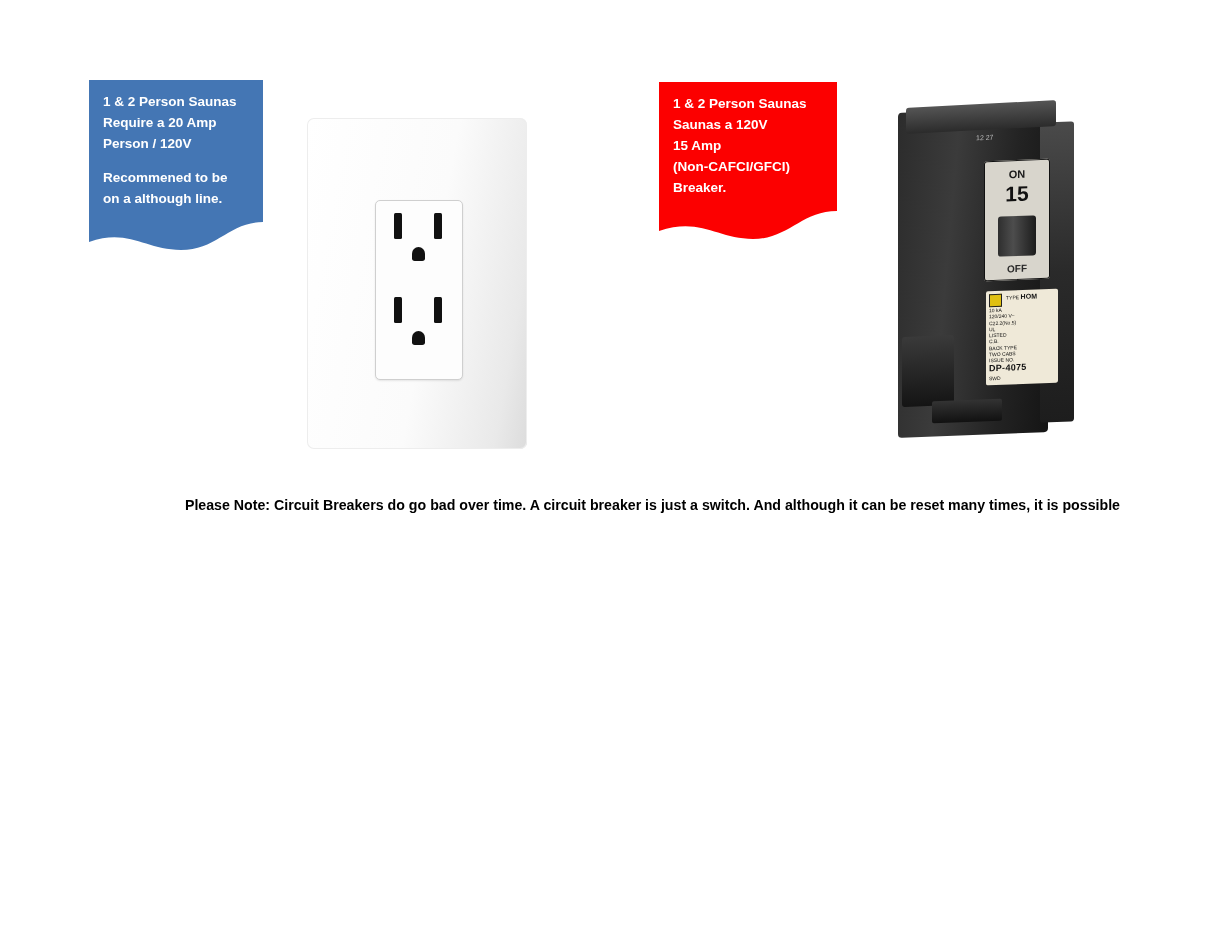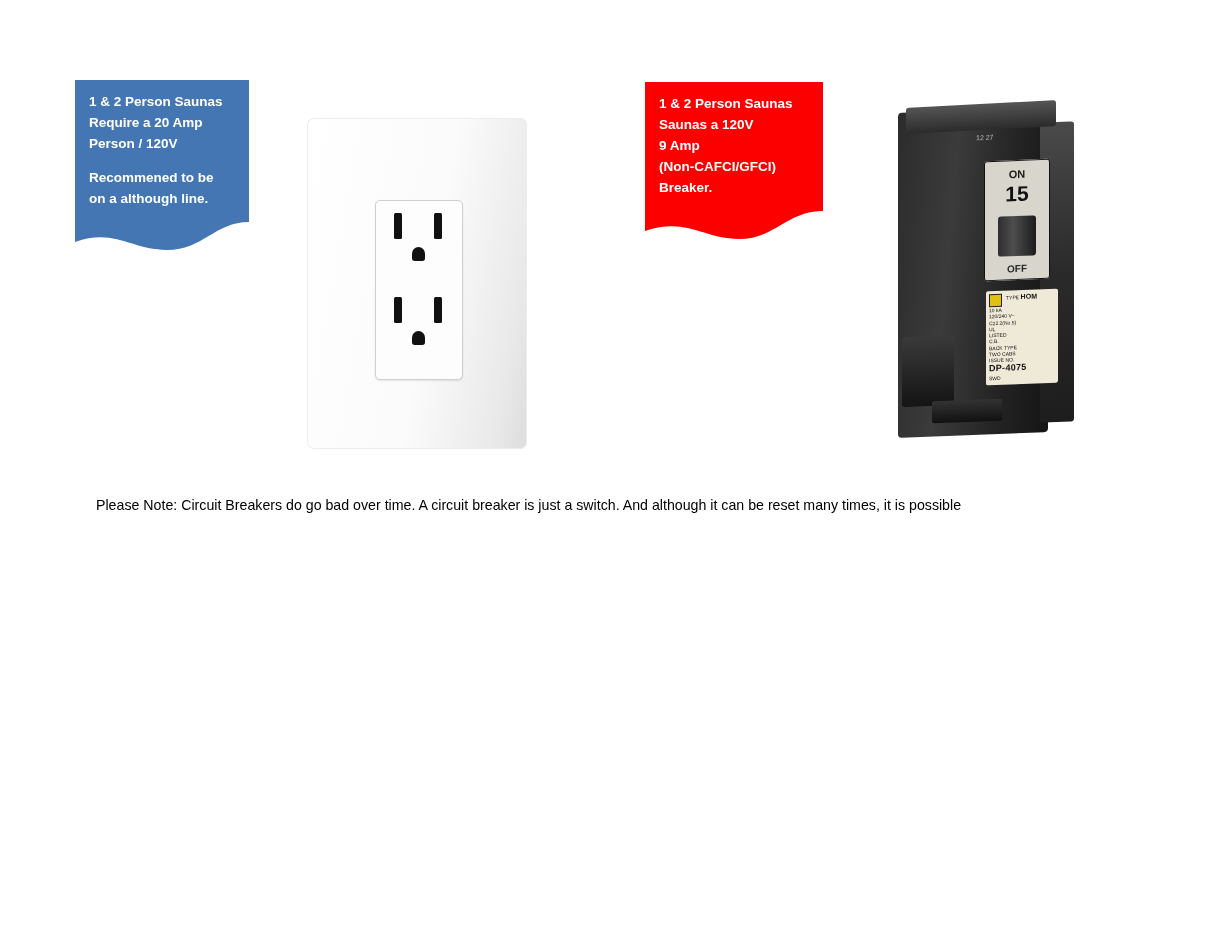--- a/index.html
+++ b/index.html
@@ -16,20 +16,21 @@
   }
 
   
   .callout {
     position: absolute;
     color: #ffffff;
     font-weight: bold;
     font-size: 13.5px;
     line-height: 1.55;
     box-sizing: border-box;
+    margin-left: 14px;
   }
   .callout .banner-body {
     position: relative;
     padding: 12px 14px 6px 14px;
   }
   .callout .banner-tail {
     display: block;
     width: 100%;
   }
   .callout .line { white-space: pre; }
@@ -219,23 +220,23 @@
     color: #bdbdbd;
     transform: skewY(-2.2deg);
   }
 
   
   #please-note {
     position: absolute;
     left: 96px;
     top: 494px;
     width: 1024px;
-    text-align: left;
+    text-align: right;
     font-size: 14.2px;
-    font-weight: normal;
+    font-weight: bold;
     line-height: 1.55;
     color: #000000;
   }
 </style>
 </head>
 <body>
 
 <div class="callout" id="callout-blue">
   <div class="banner-body">
     <div class="line">1 &amp; 2 Person Saunas</div>
@@ -247,21 +248,21 @@
   </div>
   <svg class="banner-tail" viewBox="0 0 174 36" preserveAspectRatio="none">
     <path d="M0 0 L174 0 L174 6 C140 6 128 34 92 34 C56 34 40 12 0 26 Z" fill="#4476b4"></path>
   </svg>
 </div>
 
 <div class="callout" id="callout-red">
   <div class="banner-body">
     <div class="line">1 &amp; 2 Person Saunas</div>
     <div class="line">Saunas a 120V</div>
-    <div class="line">9 Amp</div>
+    <div class="line">15 Amp</div>
     <div class="line">(Non-CAFCI/GFCI)</div>
     <div class="line">Breaker.</div>
   </div>
   <svg class="banner-tail" viewBox="0 0 178 36" preserveAspectRatio="none">
     <path d="M0 0 L178 0 L178 6 C142 6 130 34 94 34 C58 34 42 12 0 26 Z" fill="#fc0000"></path>
   </svg>
 </div>
 
 <div id="outlet-figure">
   <div class="wallplate">

